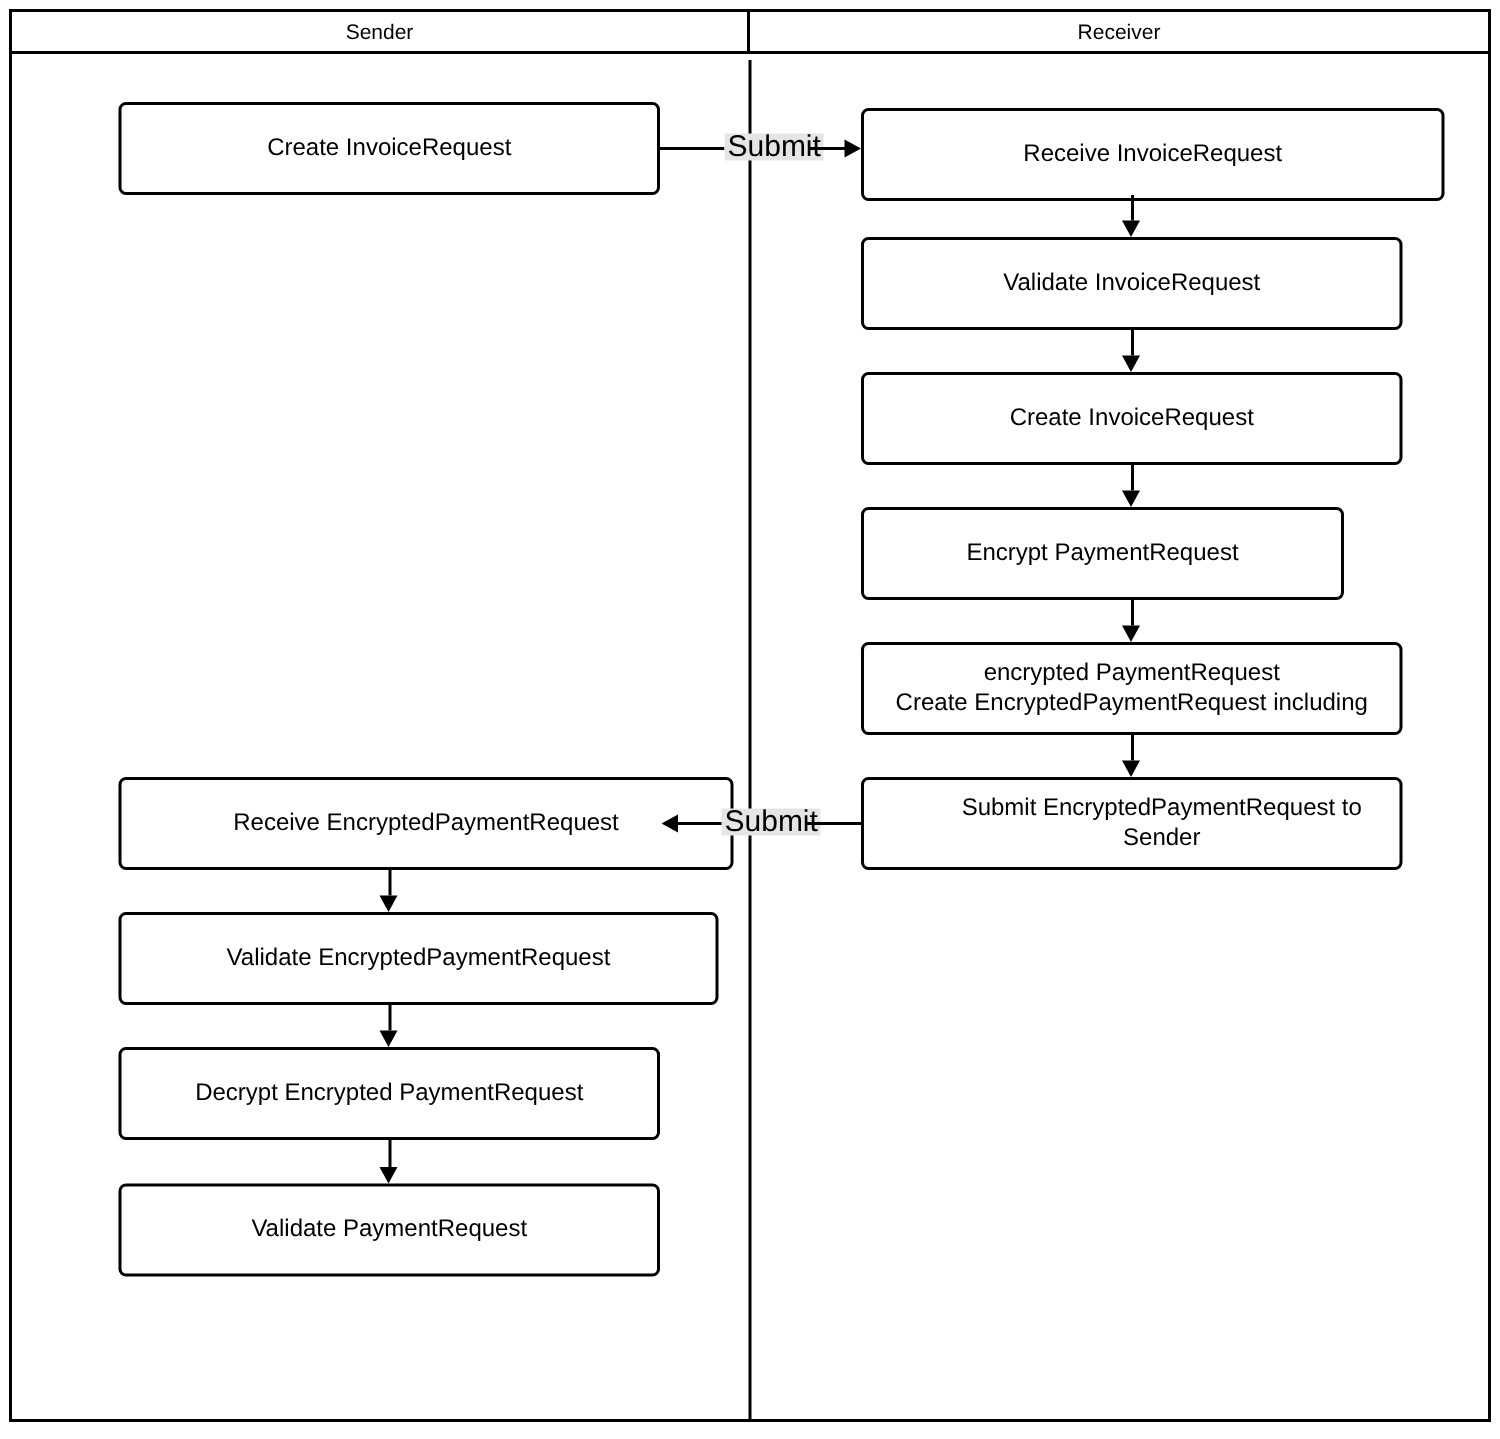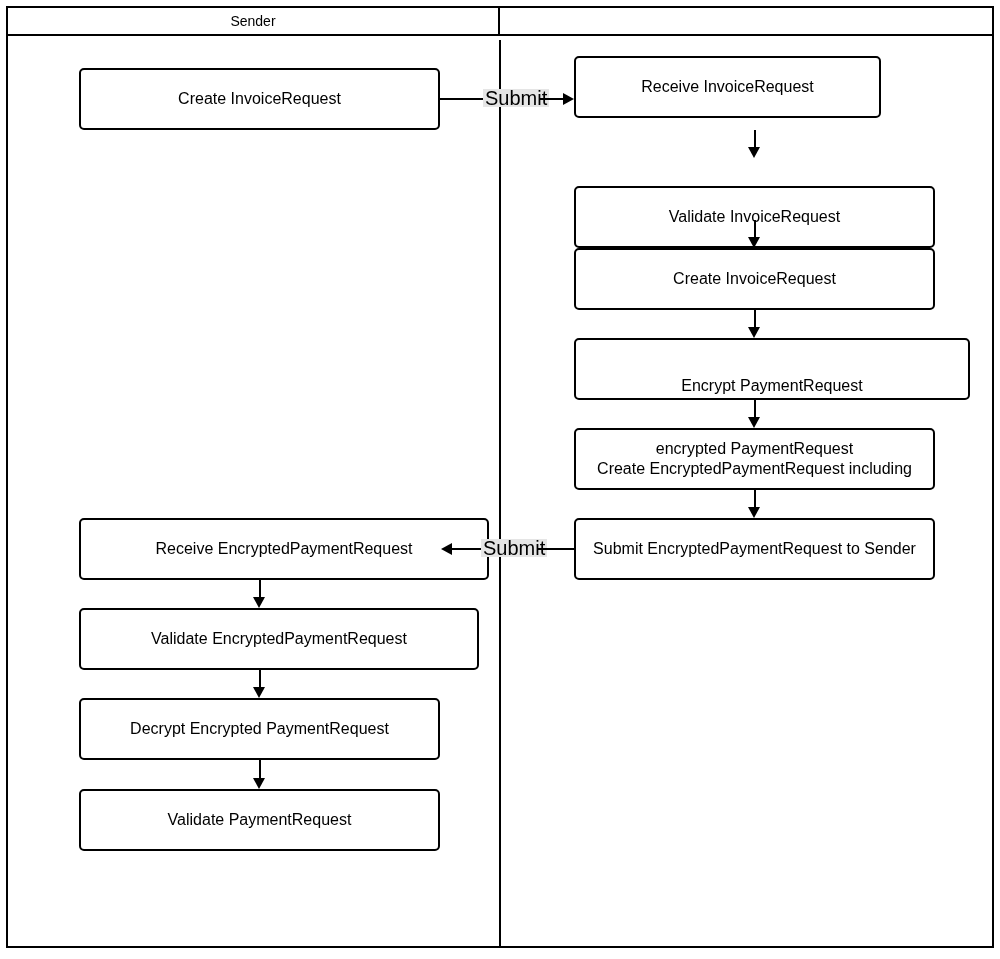--- a/index.html
+++ b/index.html
@@ -136,20 +136,23 @@
 <body>
 
 <div id="canvas">
 
   <div class="pool">
 
     <div class="lane-header-row">
       <div class="lane-header left">
         <span>Sender</span>
       </div>
+      <div class="lane-header right">
+        <span>Receiver</span>
+      </div>
     </div>
 
     <div class="lane-divider"></div>
 
   </div>
 
   <div class="node" style="left:79px; top:68px; width:361px; height:62px;">
     <span>Create InvoiceRequest</span>
   </div>
 
@@ -162,42 +165,42 @@
   </div>
 
   <div class="node" style="left:79px; top:698px; width:361px; height:62px;">
     <span>Decrypt Encrypted PaymentRequest</span>
   </div>
 
   <div class="node" style="left:79px; top:789px; width:361px; height:62px;">
     <span>Validate PaymentRequest</span>
   </div>
 
-  <div class="node" style="left:574px; top:56px; width:307px; height:62px;">
+  <div class="node" style="left:574px; top:72px; width:389px; height:62px;">
     <span>Receive InvoiceRequest</span>
   </div>
 
-  <div class="node" style="left:574px; top:158px; width:361px; height:62px;margin-top:28px;">
+  <div class="node" style="left:574px; top:158px; width:361px; height:62px;">
     <span>Validate InvoiceRequest</span>
   </div>
 
   <div class="node" style="left:574px; top:248px; width:361px; height:62px;">
     <span>Create InvoiceRequest</span>
   </div>
 
-  <div class="node" style="left:574px; top:338px; width:396px; height:62px;align-items:flex-end;">
+  <div class="node" style="left:574px; top:338px; width:322px; height:62px;">
     <span>Encrypt PaymentRequest</span>
   </div>
 
   <div class="node" style="left:574px; top:428px; width:361px; height:62px; flex-direction:column;">
     <span>encrypted PaymentRequest</span>
     <span>Create EncryptedPaymentRequest including</span>
   </div>
 
-  <div class="node" style="left:574px; top:518px; width:361px; height:62px;">
+  <div class="node" style="left:574px; top:518px; width:361px; height:62px;padding-left:48px;">
     <span>Submit EncryptedPaymentRequest to Sender</span>
   </div>
 
   <div class="v-line" style="left:754px; top:130px; height:17px;"></div>
   <div class="arrow-down" style="left:748px; top:147px;"></div>
 
   <div class="v-line" style="left:754px; top:220px; height:17px;"></div>
   <div class="arrow-down" style="left:748px; top:237px;"></div>
 
   <div class="v-line" style="left:754px; top:310px; height:17px;"></div>

